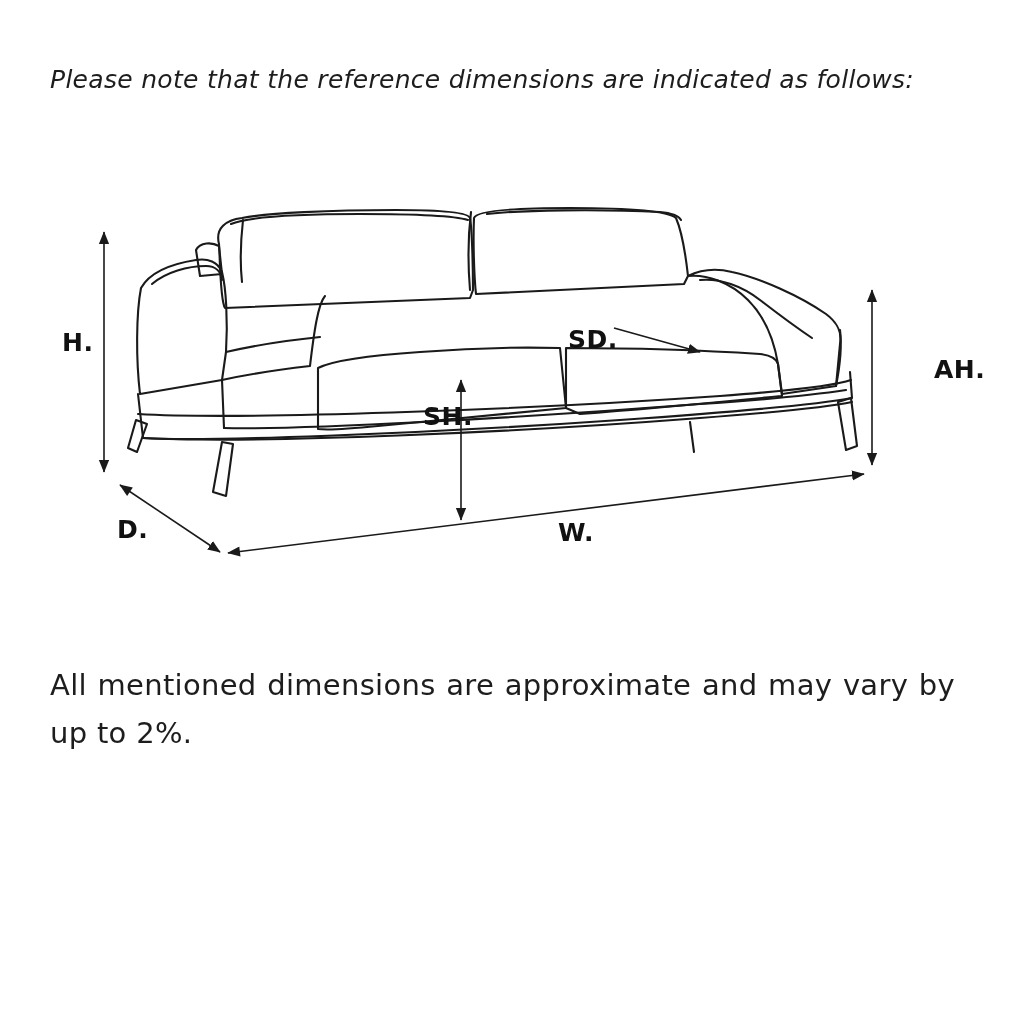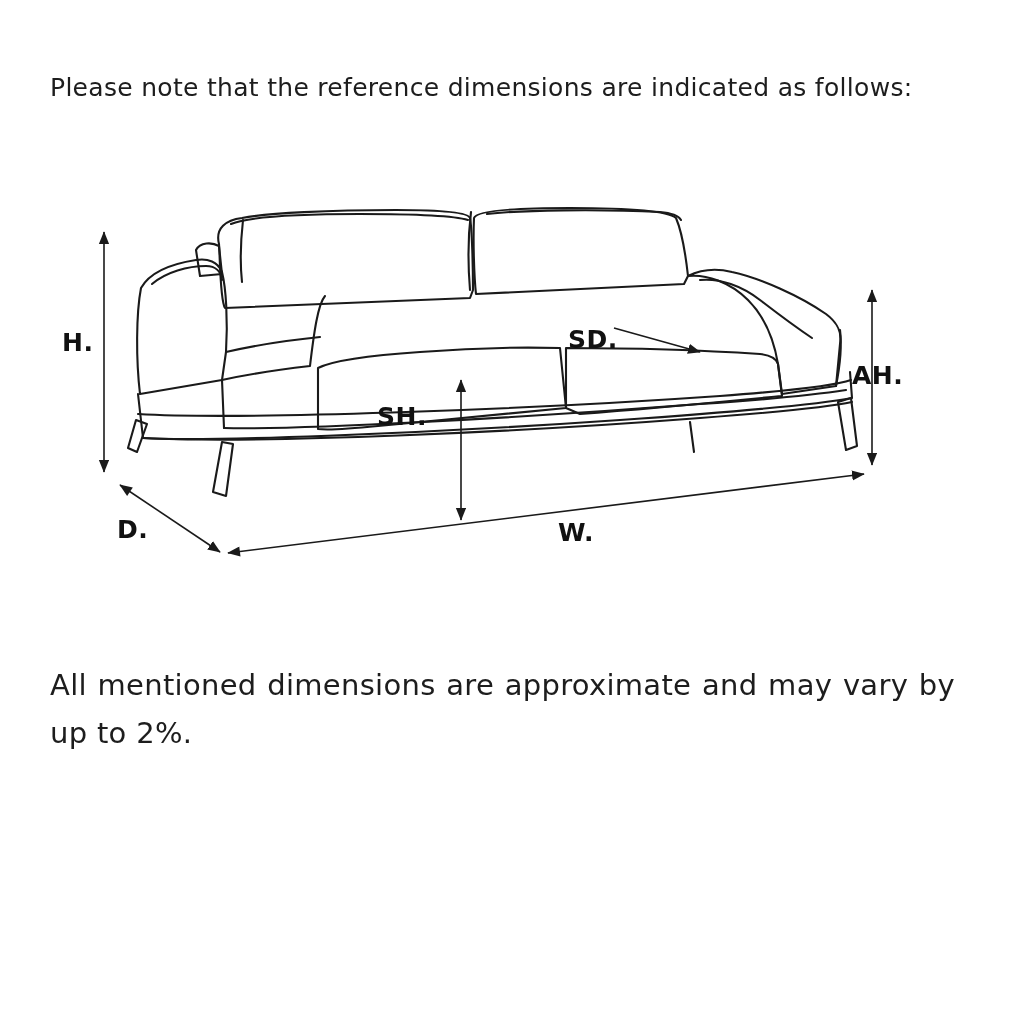--- a/index.html
+++ b/index.html
@@ -12,28 +12,29 @@
     height: 1014px;
     position: relative;
     font-family: "DejaVu Sans", "Liberation Sans", sans-serif;
     color: #1a1a1a;
     overflow: hidden;
   }
 
   .intro-text {
     position: absolute;
     left: 50px;
-    top: 68px;
+    top: 60px;
     width: 900px;
     font-size: 25px;
     line-height: 1.6;
     letter-spacing: 0.3px;
     text-align: justify;
     text-align-last: left;
     color: #1d1d1d;
+    font-style: italic;
   }
 
   .footer-text {
     position: absolute;
     left: 50px;
     top: 662px;
     width: 905px;
     font-size: 29px;
     line-height: 1.65;
     letter-spacing: 0.3px;
@@ -57,24 +58,24 @@
   .label {
     position: absolute;
     font-size: 25px;
     font-weight: 700;
     letter-spacing: 0.5px;
     color: #111;
     white-space: nowrap;
   }
   .label-h  { left: 62px;  top: 328px; }
   .label-d  { left: 117px; top: 515px; }
-  .label-sh { left: 377px; top: 402px; }
+  .label-sh { left: 423px; top: 402px; }
   .label-sd { left: 568px; top: 325px; }
   .label-w  { left: 558px; top: 518px; }
-  .label-ah { left: 852px; top: 355px; margin-top: 6px; }
+  .label-ah { left: 934px; top: 355px; }
 </style>
 </head>
 <body>
 
 <div class="intro-text">Please note that the reference dimensions are indicated as follows:</div>
 
 <div class="diagram">
   <svg width="1010" height="420" viewBox="0 0 1010 420" xmlns="http://www.w3.org/2000/svg">
     <defs>
       <marker id="arrowhead" markerWidth="9" markerHeight="9" refX="7.5" refY="3.2" orient="auto">

